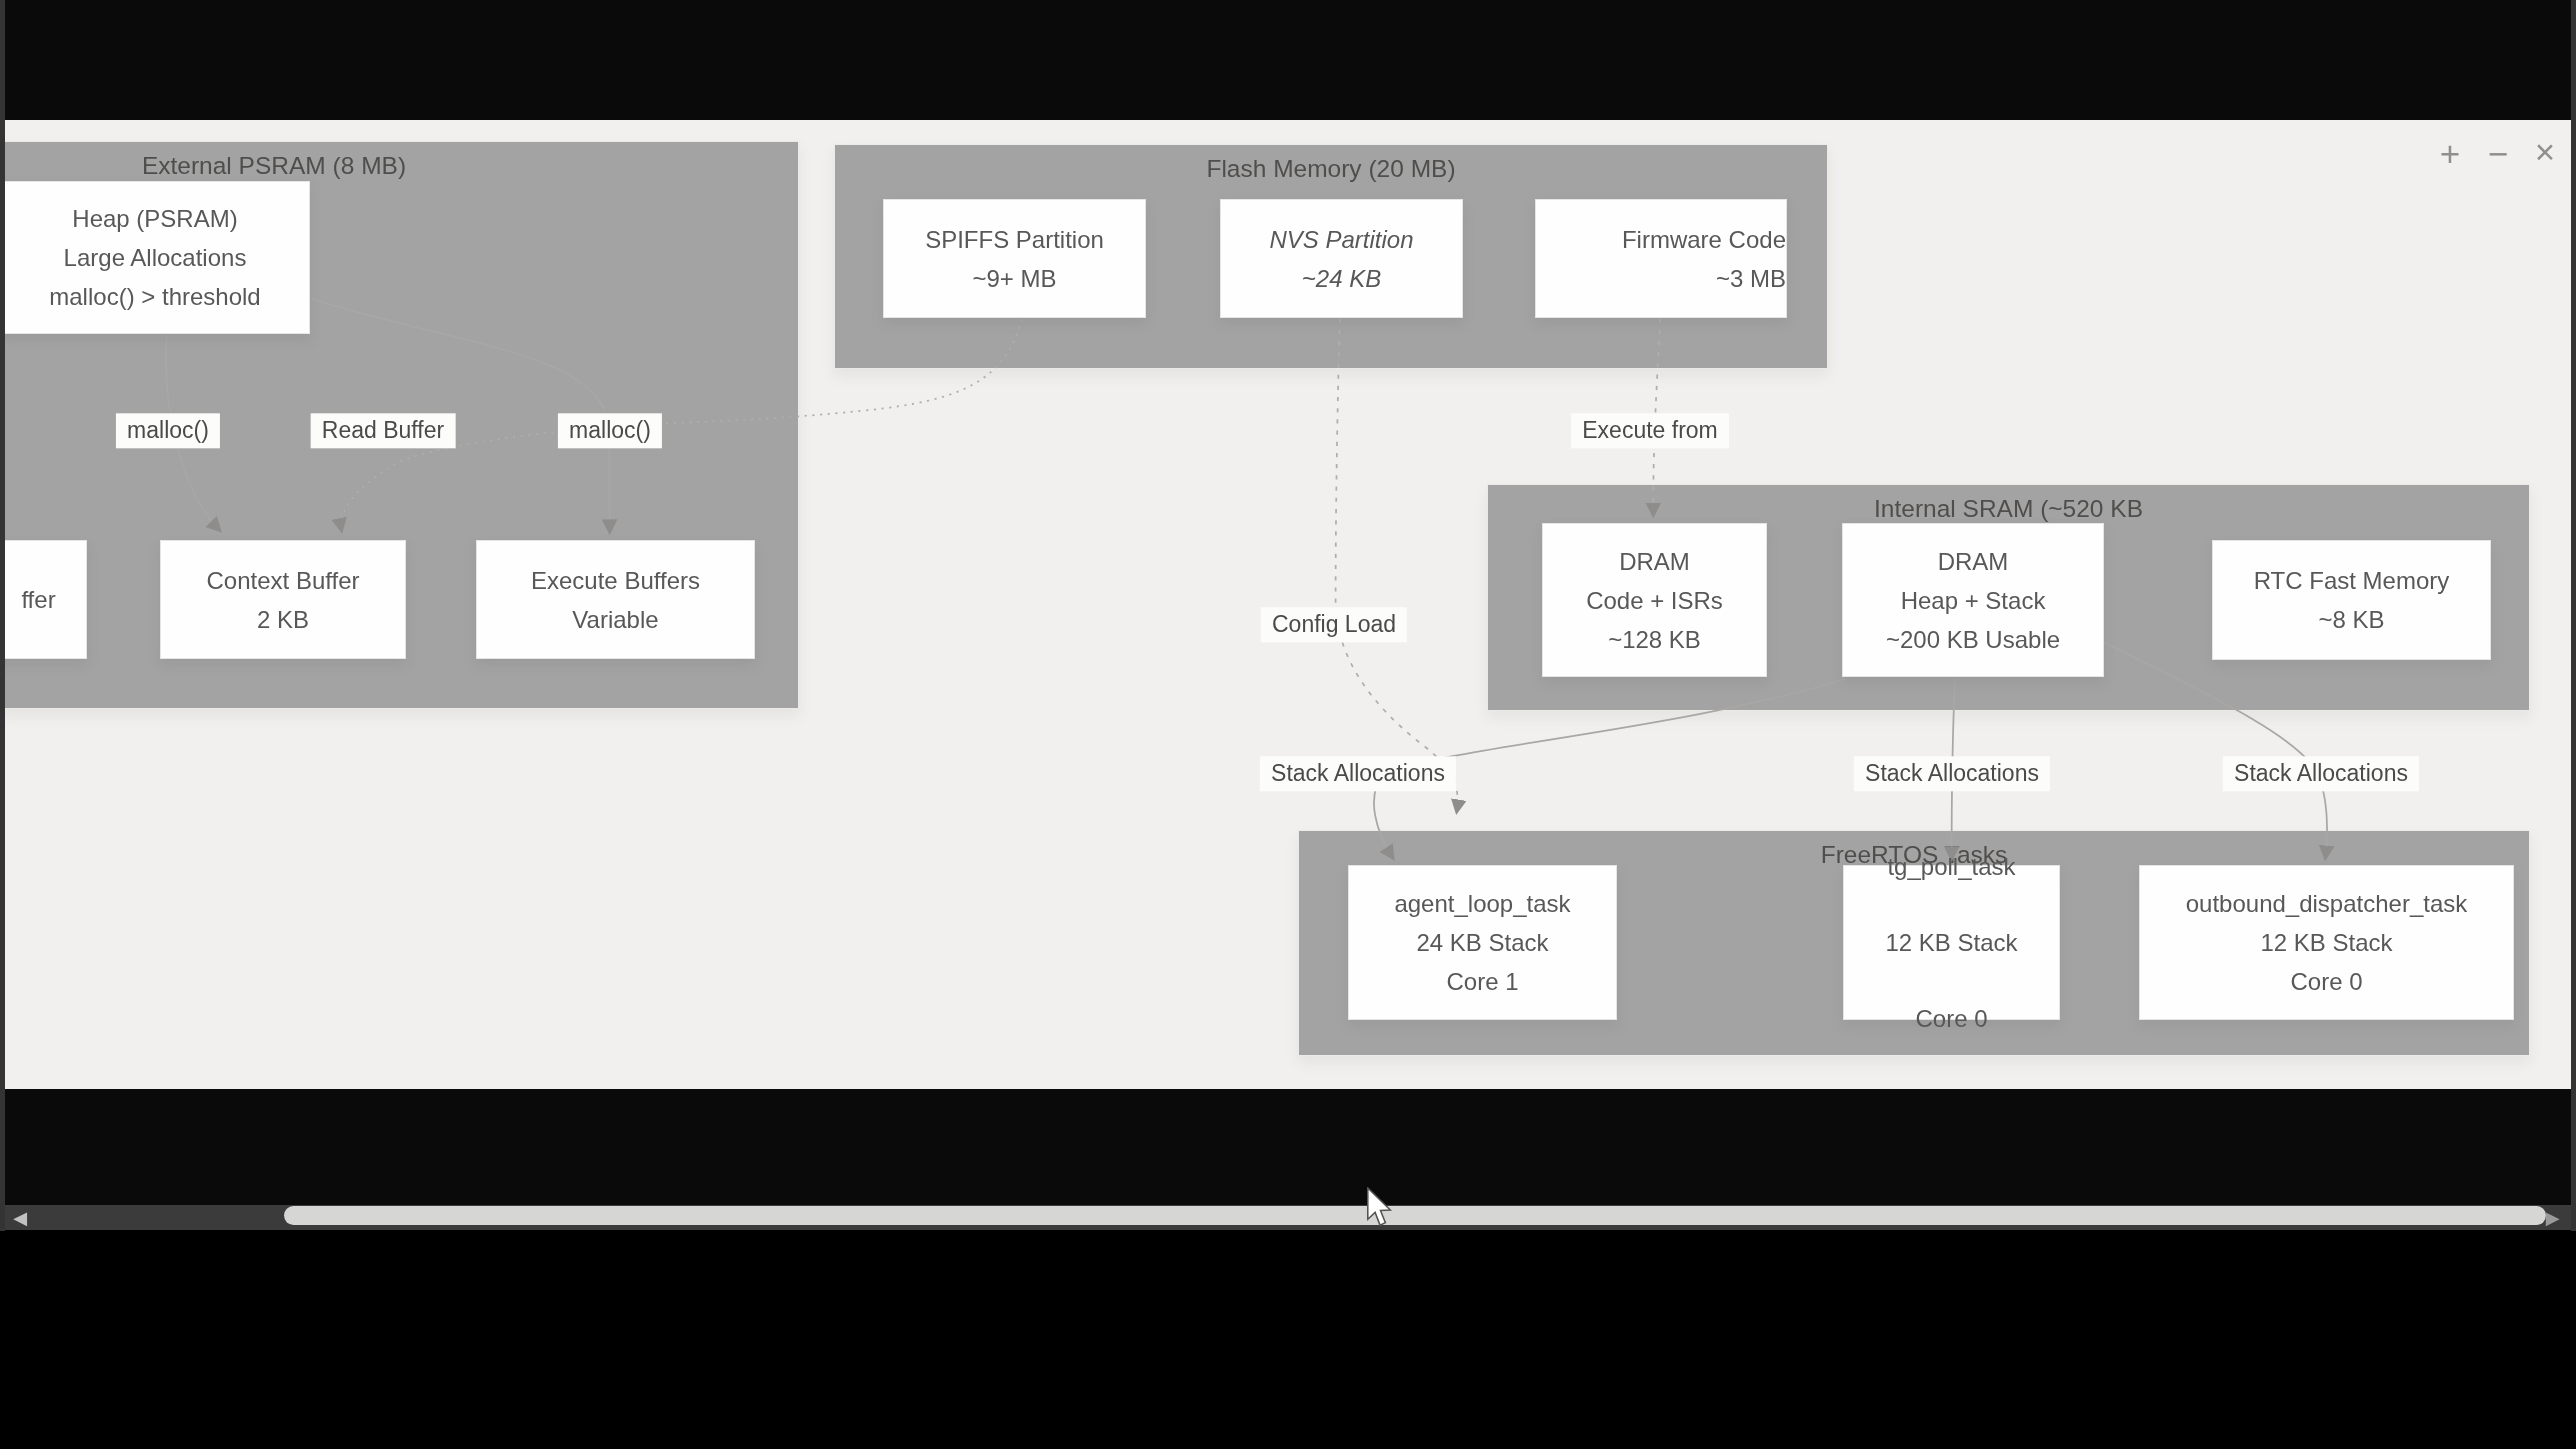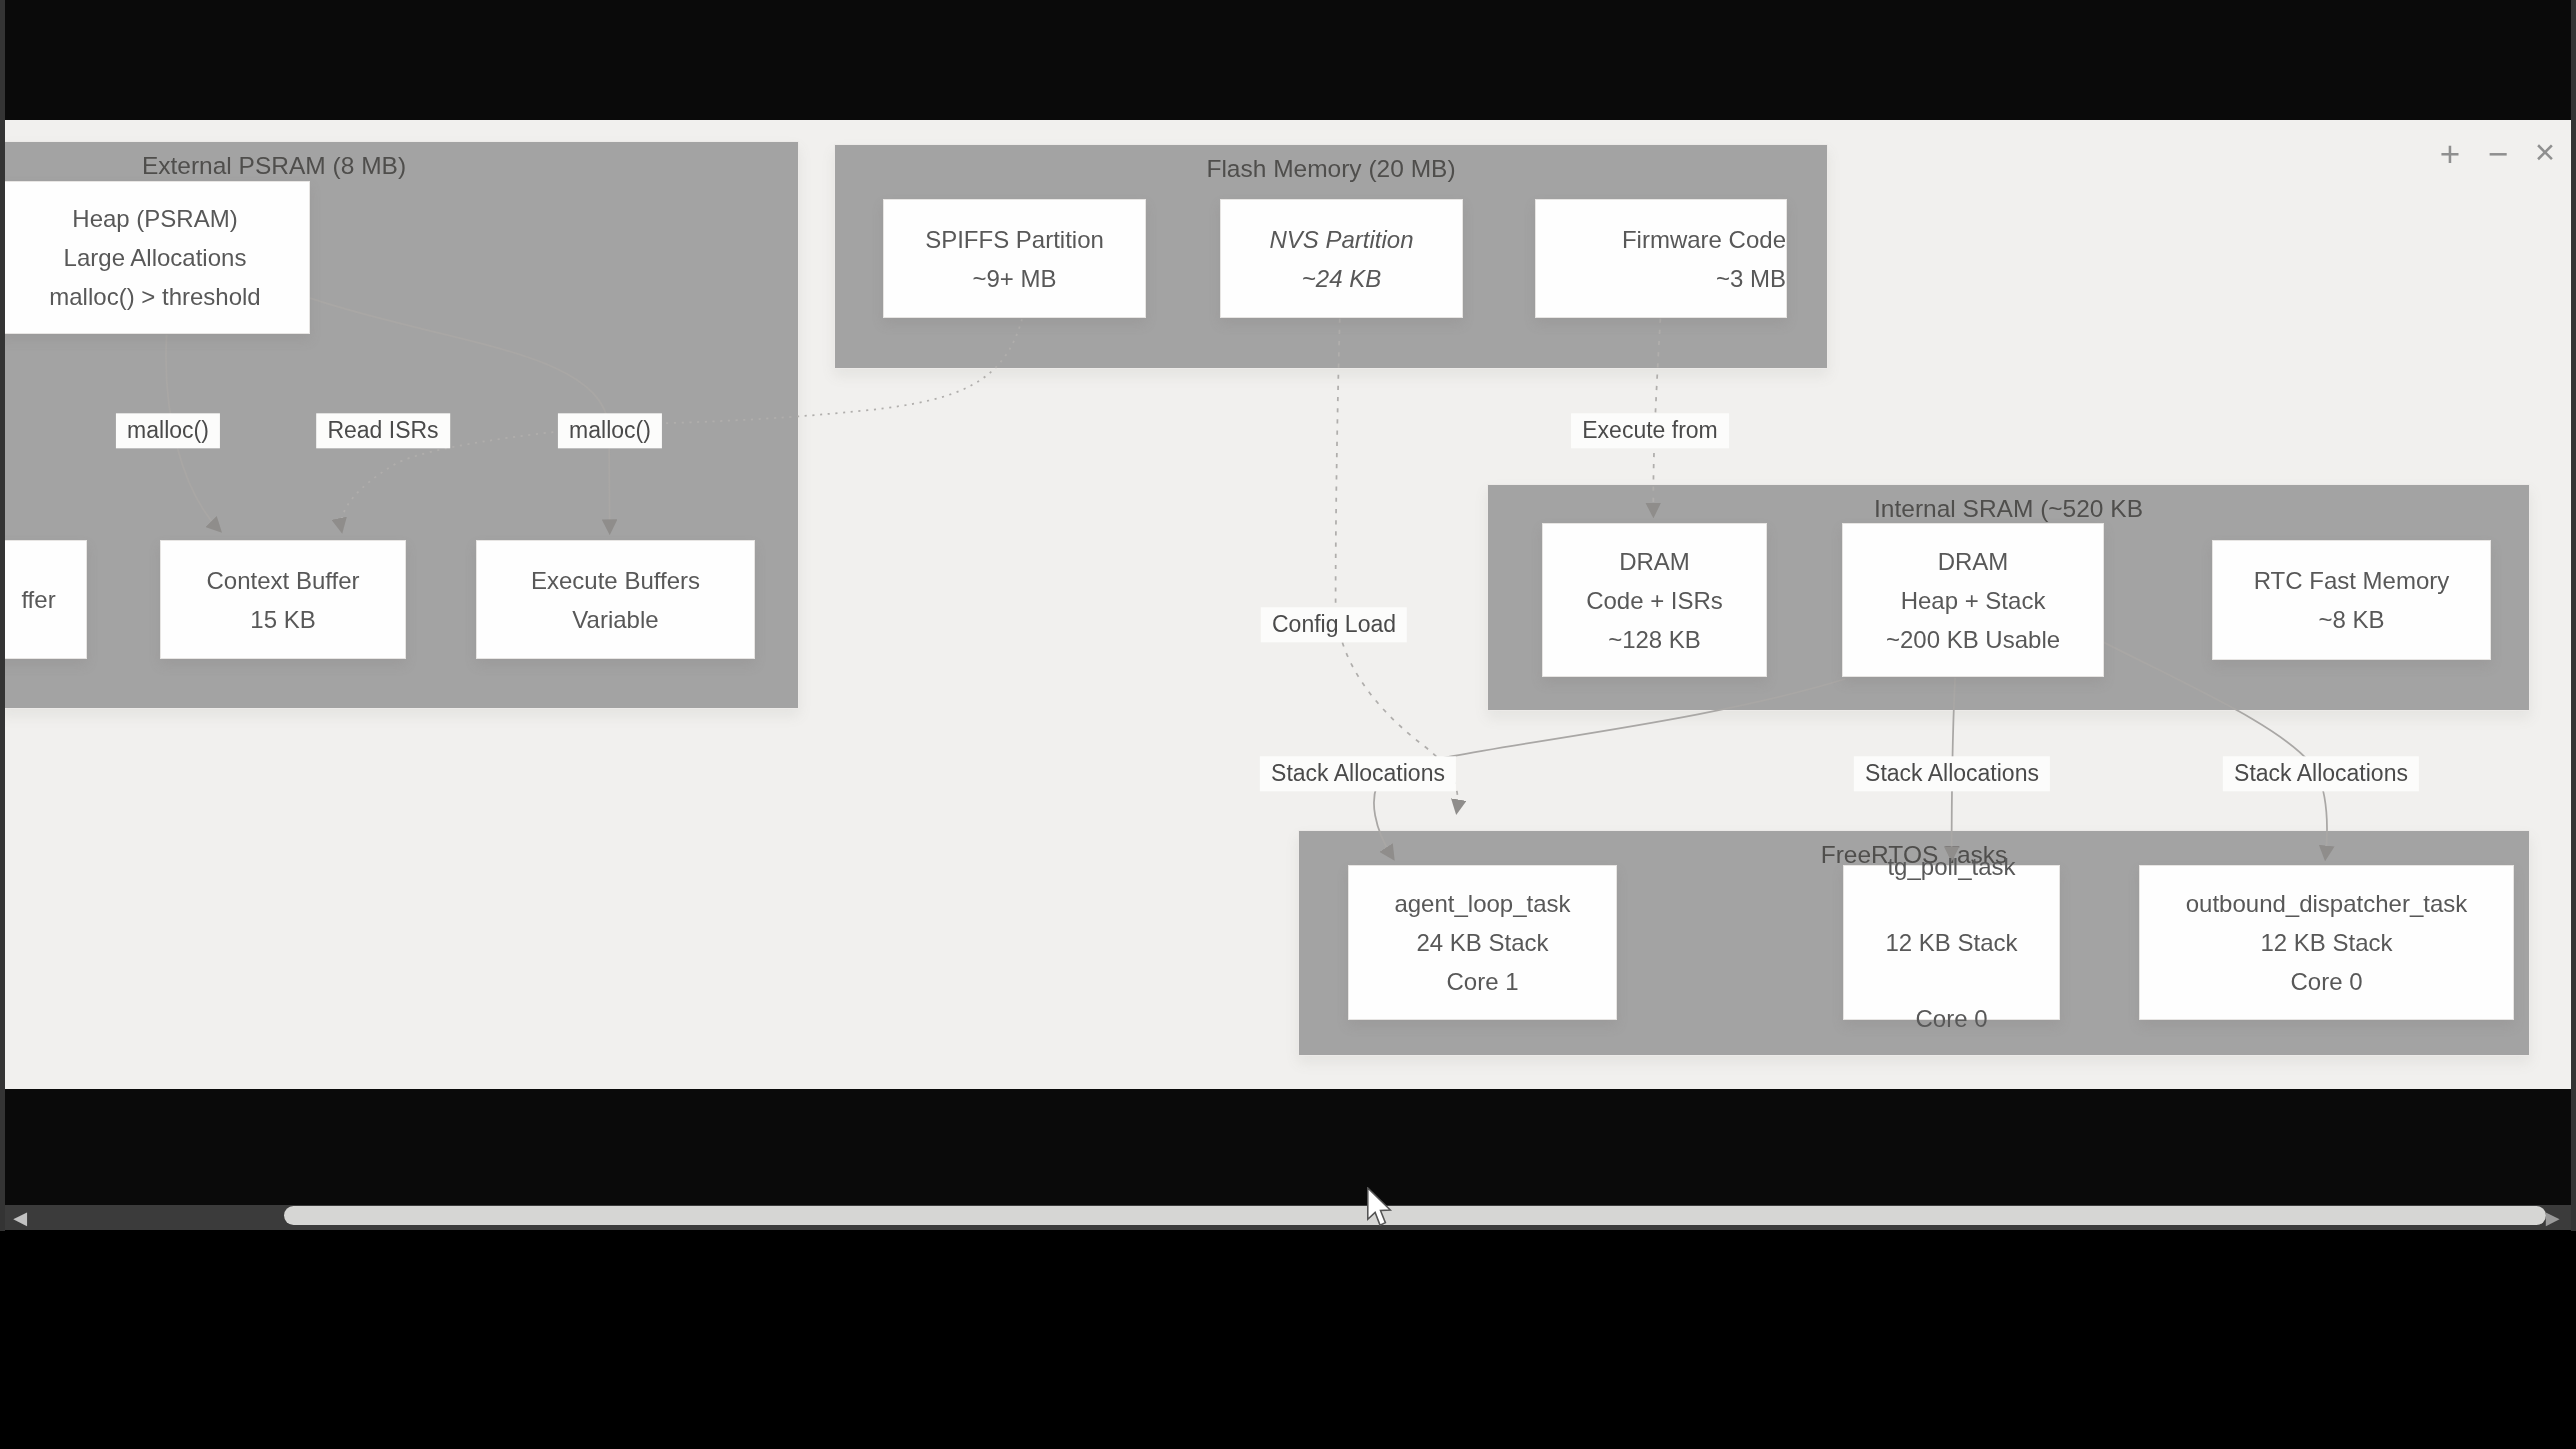--- a/index.html
+++ b/index.html
@@ -76,21 +76,21 @@
   <div class="node" style="left:0;top:181px;width:310px;height:153px;">
     <span class="l">Heap (PSRAM)</span>
     <span class="l">Large Allocations</span>
     <span class="l">malloc() &gt; threshold</span>
   </div>
   <div class="node" style="left:-42px;top:540px;width:129px;height:119px;">
     <span class="l" style="margin-left:32px;">ffer</span>
   </div>
   <div class="node" style="left:160px;top:540px;width:246px;height:119px;">
     <span class="l">Context Buffer</span>
-    <span class="l">15 KB</span>
+    <span class="l">2 KB</span>
   </div>
   <div class="node" style="left:476px;top:540px;width:279px;height:119px;">
     <span class="l">Execute Buffers</span>
     <span class="l">Variable</span>
   </div>
   <div class="node" style="left:883px;top:199px;width:263px;height:119px;">
     <span class="l">SPIFFS Partition</span>
     <span class="l">~9+ MB</span>
   </div>
   <div class="node" style="left:1220px;top:199px;width:243px;height:119px;font-style:italic;">
@@ -125,21 +125,21 @@
     <span class="l">12 KB Stack</span>
     <span class="l">Core 0</span>
   </div>
   <div class="node" style="left:2139px;top:865px;width:375px;height:155px;">
     <span class="l">outbound_dispatcher_task</span>
     <span class="l">12 KB Stack</span>
     <span class="l">Core 0</span>
   </div>
 
   <span class="chip" style="left:168px;top:431px;">malloc()</span>
-  <span class="chip" style="left:383px;top:431px;">Read ISRs</span>
+  <span class="chip" style="left:383px;top:431px;">Read Buffer</span>
   <span class="chip" style="left:610px;top:431px;">malloc()</span>
   <span class="chip" style="left:1650px;top:431px;">Execute from</span>
   <span class="chip" style="left:1334px;top:625px;">Config Load</span>
   <span class="chip" style="left:1358px;top:774px;">Stack Allocations</span>
   <span class="chip" style="left:1952px;top:774px;">Stack Allocations</span>
   <span class="chip" style="left:2321px;top:774px;">Stack Allocations</span>
 
   <span class="ctrl" style="left:2450px;top:153px;">+</span>
   <span class="ctrl" style="left:2498px;top:153px;">−</span>
   <span class="ctrl" style="left:2545px;top:151px;">×</span>

